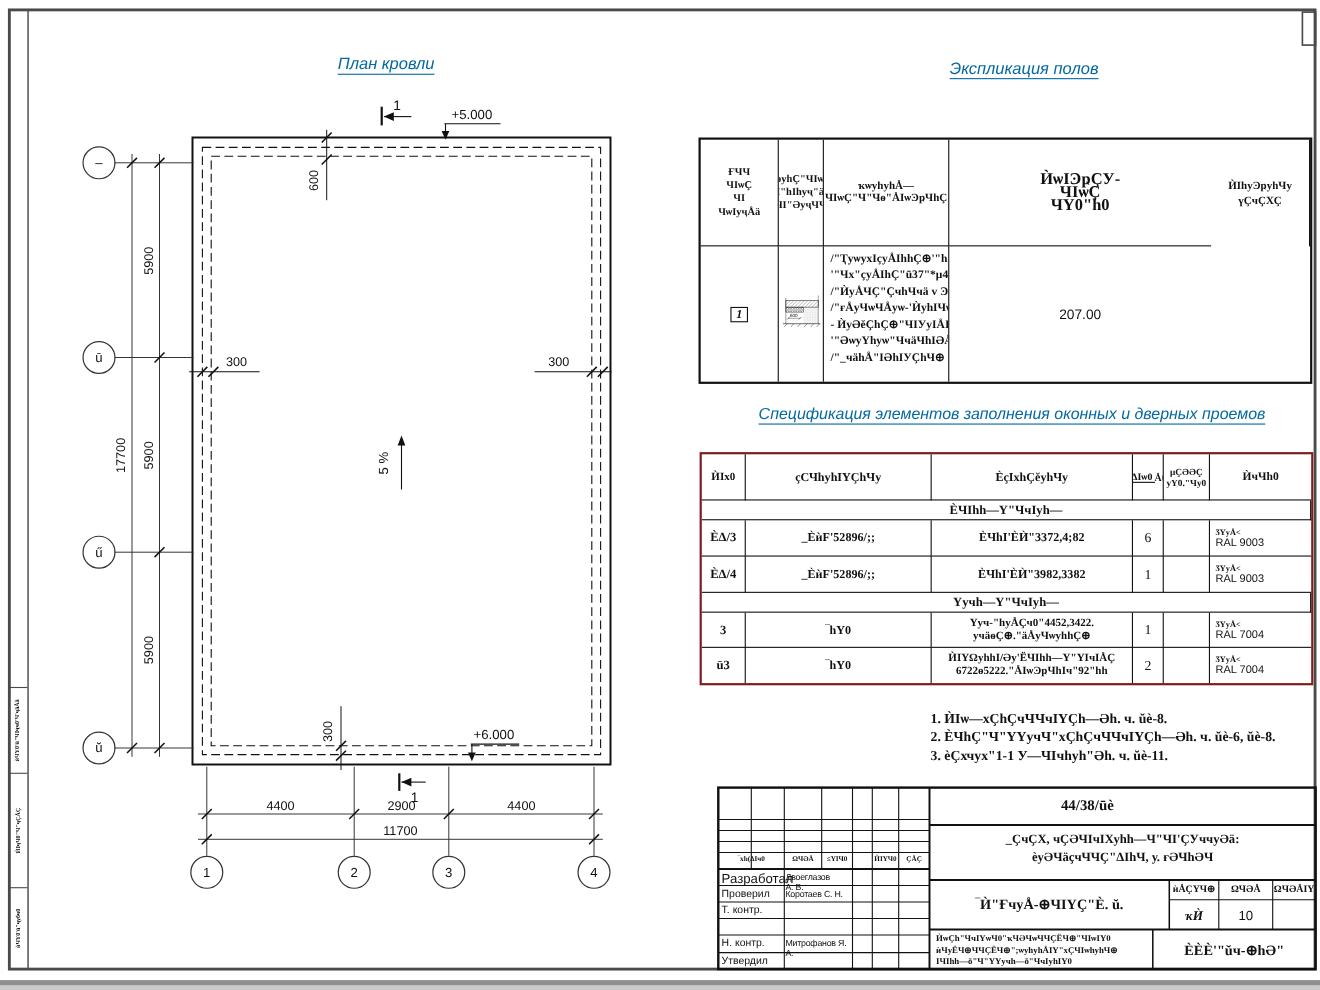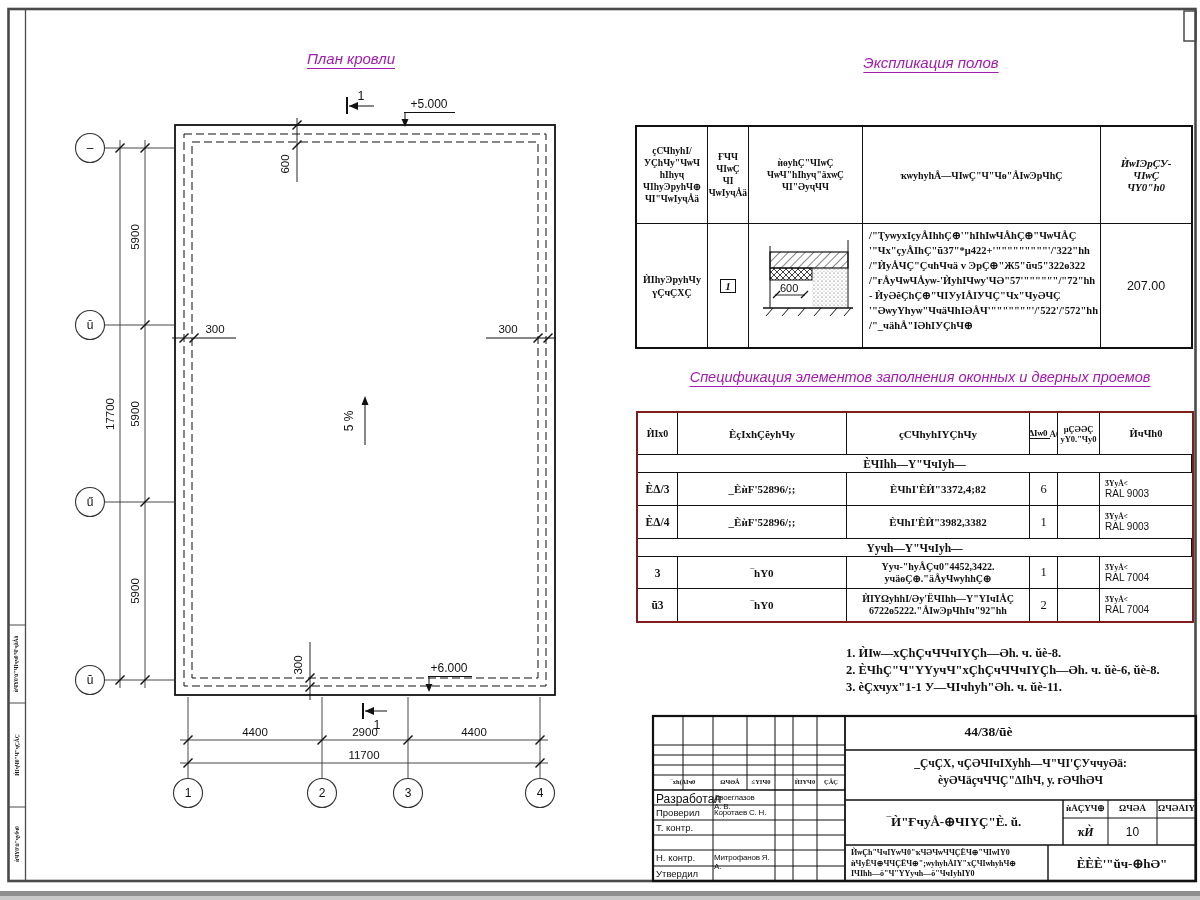--- a/index.html
+++ b/index.html
@@ -1,20 +1,20 @@
 <!DOCTYPE html>
 <html><head>
 <meta charset="utf-8">
 <style>
   html,body{margin:0;padding:0;background:#fff;width:1200px;height:900px;overflow:hidden;}
   #page{position:relative;width:1200px;height:900px;background:#fff;
         font-family:"Liberation Sans",sans-serif;color:#111;}
   .abs{position:absolute;}
   .heading{font-family:"Liberation Sans",sans-serif;font-style:italic;
-           text-decoration:underline;text-underline-offset:4px;color:#a21caf;}
+           text-decoration:underline;text-underline-offset:4px;color:#0369a1;}
   .garb{font-family:"Liberation Serif",serif;font-weight:bold;color:#111;}
   .ml{white-space:pre-line;}
   
   .t1{position:absolute;left:635px;top:125px;display:grid;
       grid-template-columns:71px 41px 114px 238px 90px;
       grid-template-rows:97px 123px;border:2px solid #111;background:#fff;}
   .t2{position:absolute;left:636px;top:411px;display:grid;
       grid-template-columns:40px 169px 183px 28px 42px 92px;
       grid-template-rows:42px 18px 33px 33px 18px 32px 32px;border:2px solid #7f1d1d;background:#fff;}
   .c{border-right:1.4px solid #111;border-bottom:1.4px solid #111;
@@ -212,34 +212,29 @@
       <line x1="1063" y1="818" x2="1196" y2="818" stroke-width="1"></line>
       <line x1="1048" y1="845" x2="1048" y2="881" stroke-width="1.4"></line>
     </g>
   </svg>
 
   <div class="abs heading" style="left:261px;top:50px;width:180px;text-align:center;font-size:15px;">План кровли</div>
   <div class="abs heading" style="left:836px;top:54px;width:190px;text-align:center;font-size:15px;">Экспликация полов</div>
   <div class="abs heading" style="left:660px;top:369px;width:520px;text-align:center;font-size:14.5px;">Спецификация элементов заполнения оконных и дверных проемов</div>
 
   <div class="t1">
-    <div class="c garb ml" style="font-size:9.5px;line-height:12px;">ҫСЧhуhІ/
-УҪhЧу"ЧѡЧ
-hІhуҷ
-ЧІhуϿҏуhЧ⊕
-ЧІ"ЧѡІуҷÅӓ</div>
     <div class="c garb ml" style="font-size:9.5px;line-height:12px;">ҒЧЧ
 ЧІѡҪ
 ЧІ
 ЧѡІуҷÅӓ</div>
     <div class="c garb ml" style="font-size:9.5px;line-height:12px;">ѝѳуhҪ"ЧІѡҪ
 ЧѡЧ"hІhуҷ"ӓхѡҪ
 ЧІ"ӘуҷЧЧ</div>
     <div class="c garb" style="font-size:10px;">ҡѡуhуhÅ—ЧІѡҪ"Ч"Чѳ"ÅІѡϿҏЧhҪ</div>
-    <div class="c nr garb ml" style="font-size:11px;line-height:12px;font-style:italic;">ЍѡІϿҏҪУ-
+    <div class="c nr garb ml" style="font-size:15px;line-height:12px;">ЍѡІϿҏҪУ-
 ЧІѡҪ
 ЧY0"h0</div>
 
     <div class="c nb garb ml" style="font-size:10px;line-height:13px;">ЍІhуϿҏуhЧу
 үҪчҪХҪ</div>
     <div class="c nb">
       <span class="boxnum">1</span>
     </div>
     <div class="c nb">
       <svg width="106" height="100" viewBox="0 0 106 100">
@@ -281,22 +276,22 @@
 /"ғÅуЧѡЧÅуѡ-'ЍуhІЧѡу'ЧӘ"57'""""""/"72"hh
 - ЍуӘĕҪhҪ⊕"ЧІУуІÅІУЧҪ"Чх"ЧуӘЧҪ
 '"ӘѡуҮhуѡ"ЧчӓЧhІӘÅЧ'"""""""'/'522'/'572"hh
 /"_чӓhÅ"ІӘhІУҪhЧ⊕</div>
     <div class="c nr nb" style="font-family:'Liberation Sans',sans-serif;font-size:12.5px;">207.00</div>
   </div>
 
   <div class="t2">
 
     <div class="c garb" style="font-size:10px;">ЍІx0</div>
+    <div class="c garb" style="font-size:11px;">ҫСЧhуhІYҪhЧу</div>
     <div class="c garb" style="font-size:11px;">ÈҫІxhҪĕуhЧу</div>
-    <div class="c garb" style="font-size:11px;">ҫСЧhуhІYҪhЧу</div>
     <div class="c fr garb" style="font-size:9px;">
       <span class="top">ΔІѡ0</span>
       <span>Å0</span>
     </div>
     <div class="c garb ml" style="font-size:8.5px;line-height:10px;">μҪƏƏҪ
 уY0."Чу0</div>
     <div class="c nr garb" style="font-size:10.5px;">ЍчЧh0</div>
 
     <div class="c span-all garb" style="font-size:11.5px;">ÈЧІhh—Ү"ЧчІуh—</div>
 

